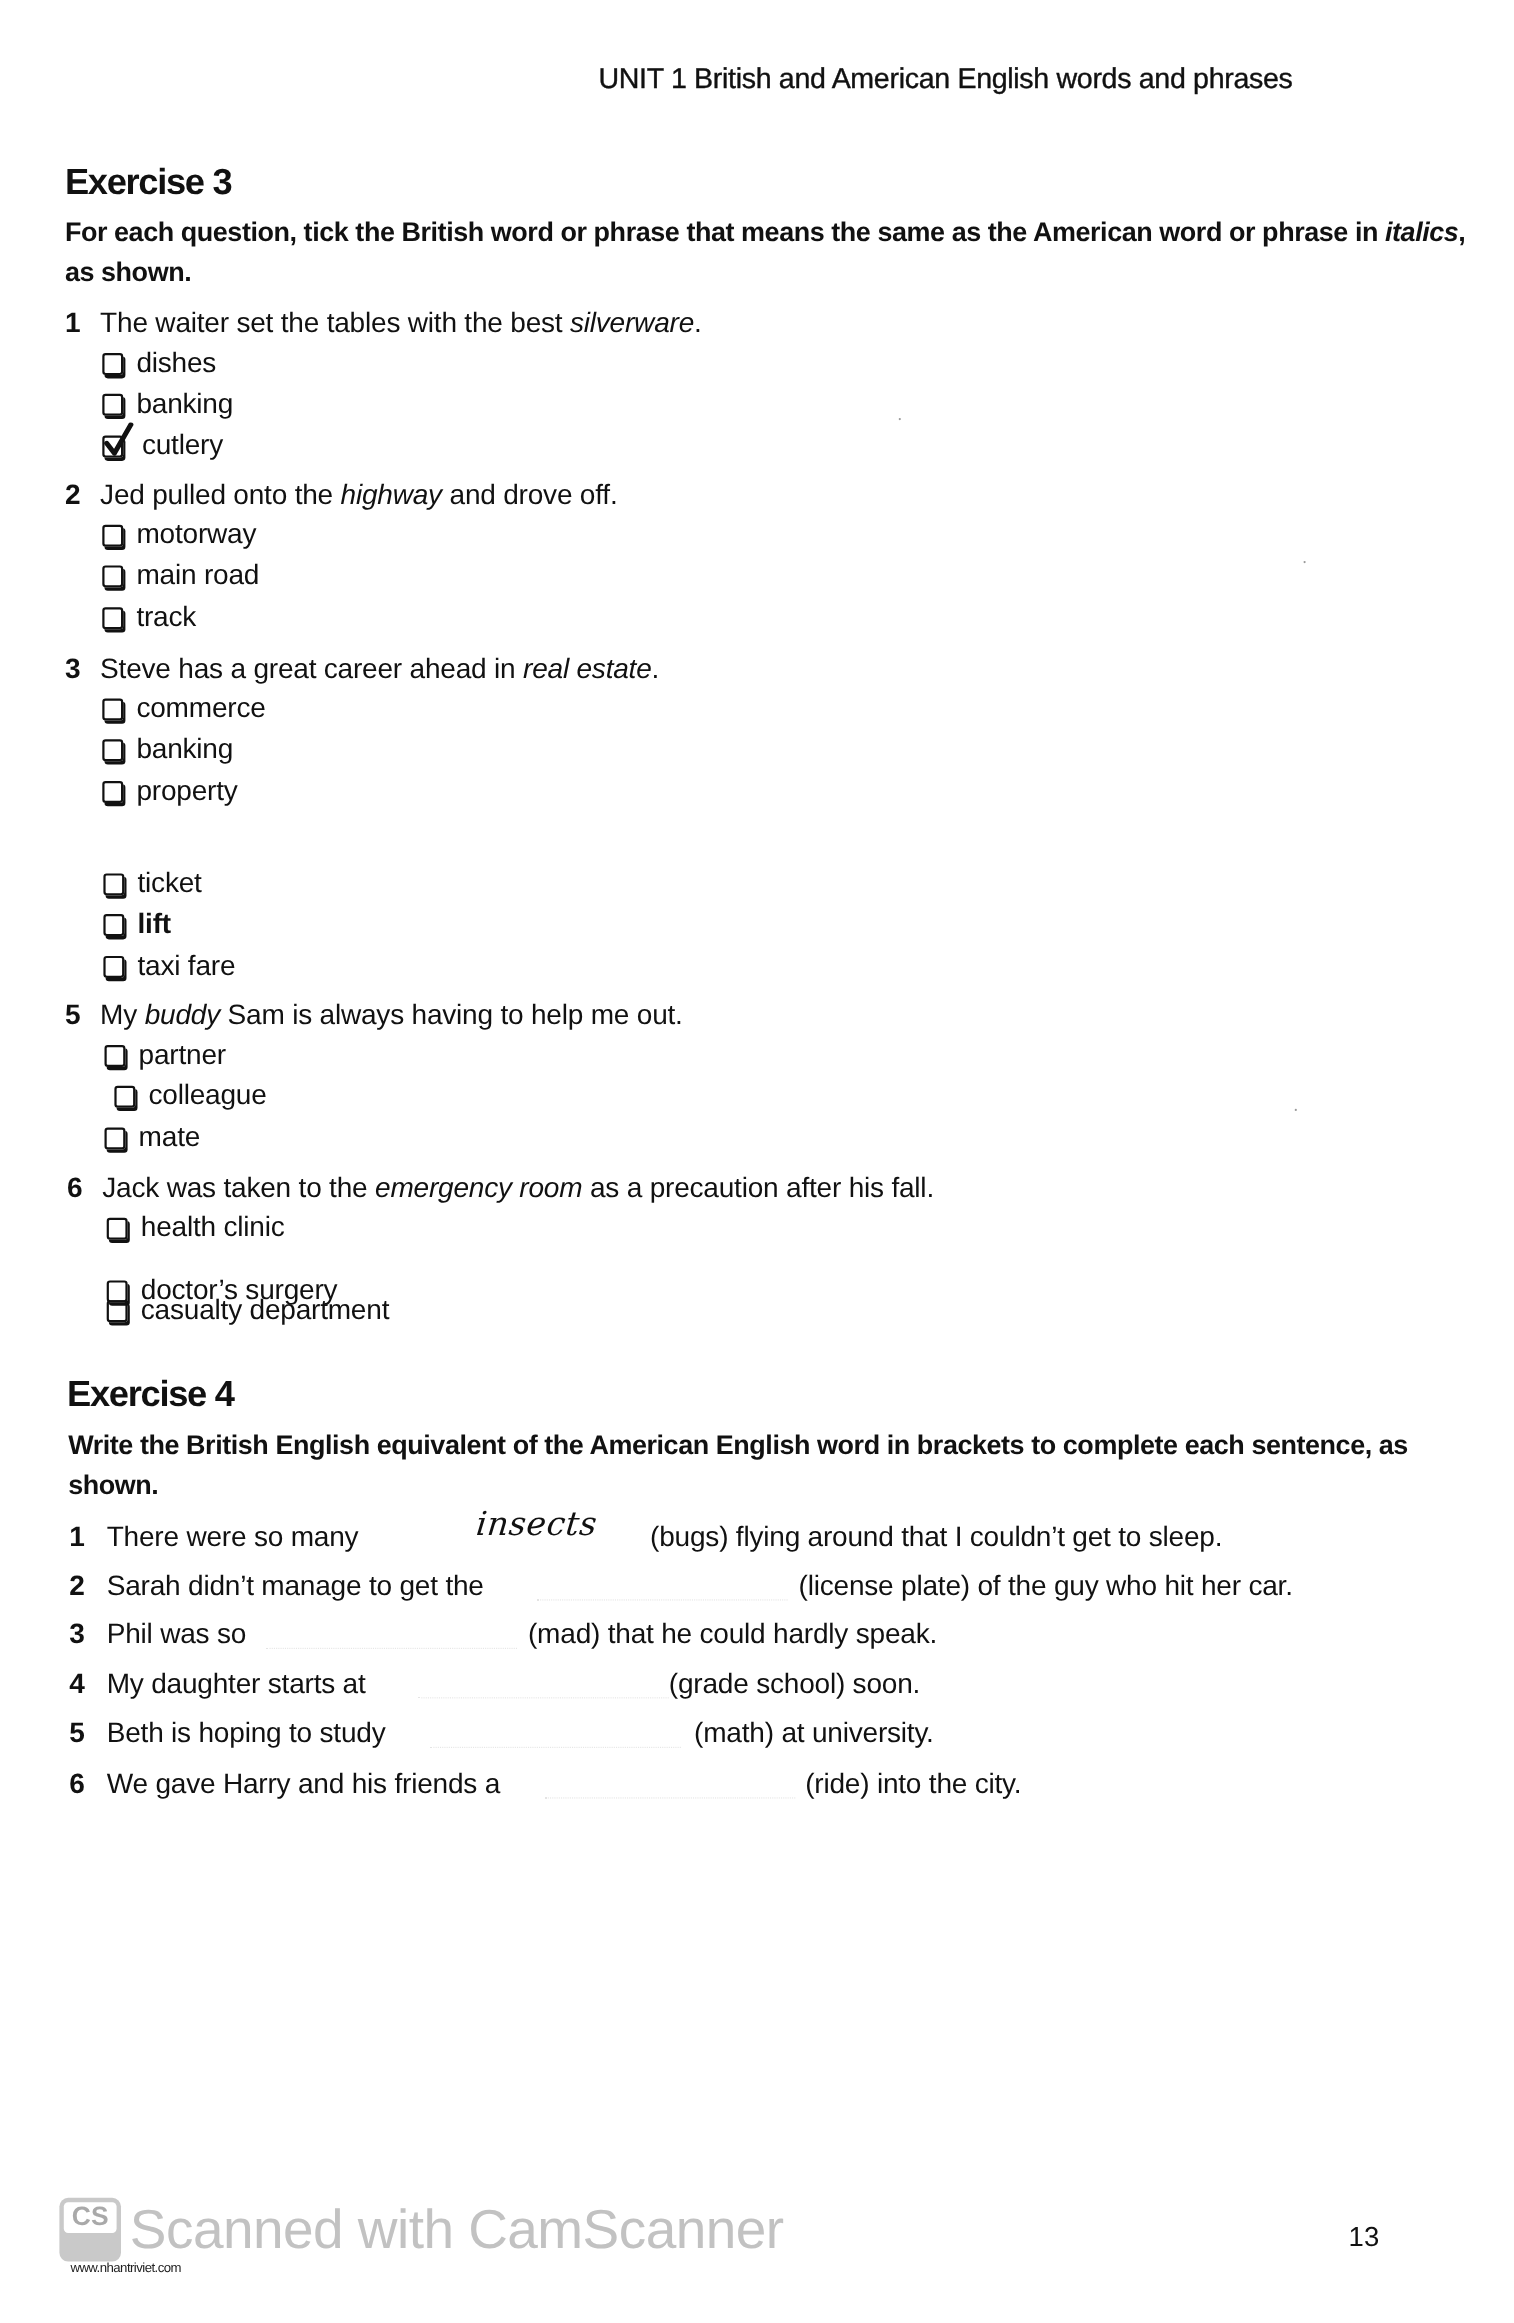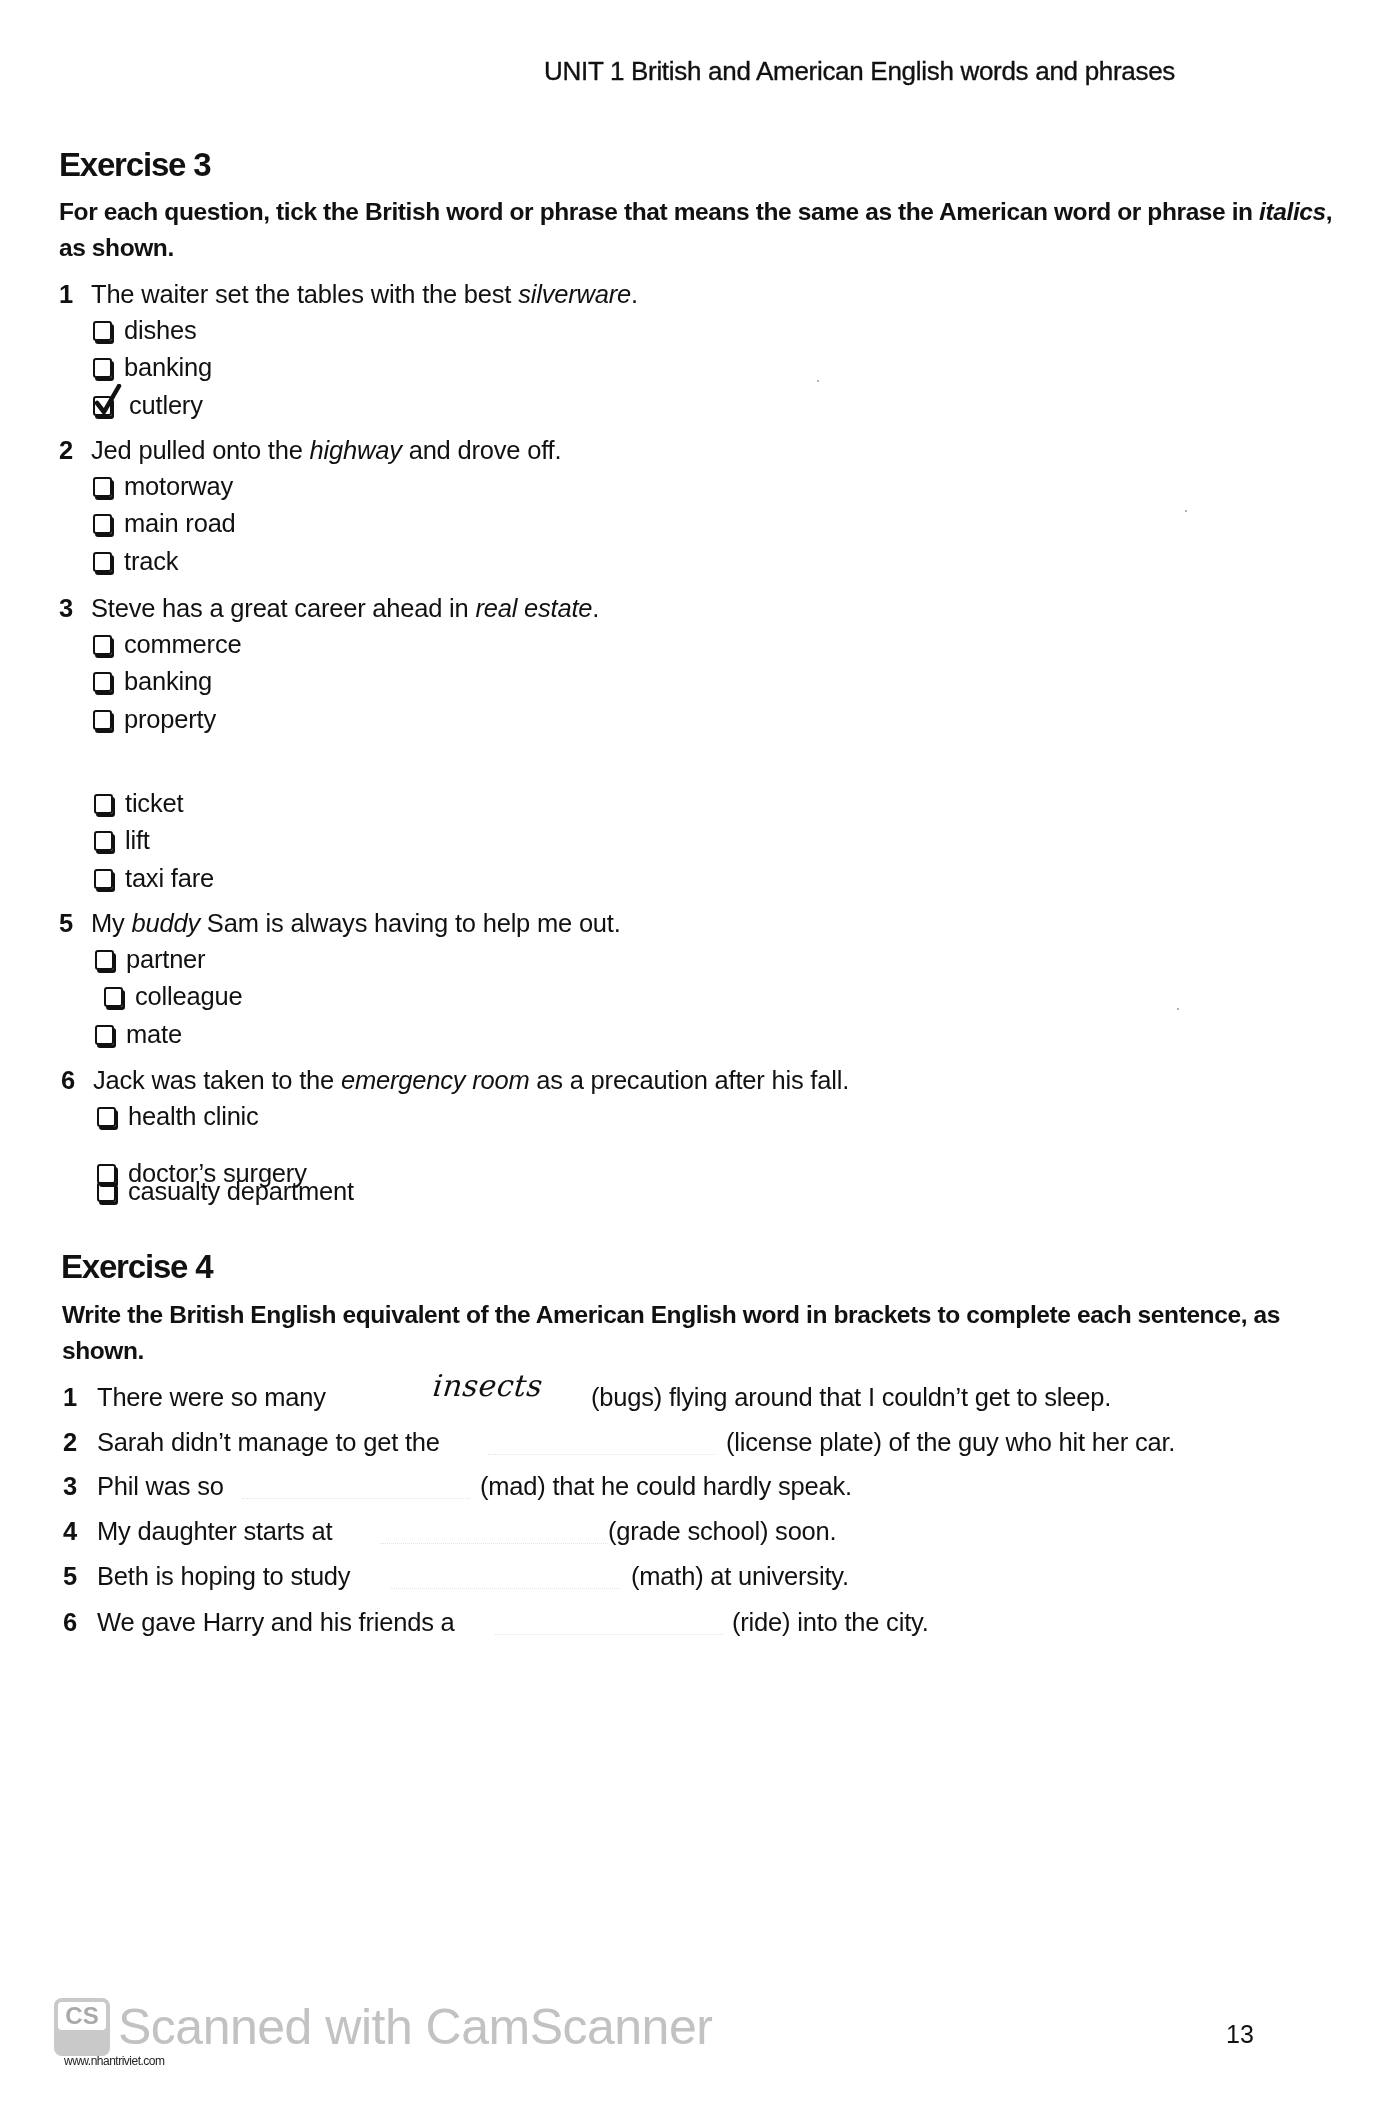--- a/index.html
+++ b/index.html
@@ -204,21 +204,21 @@
     </div>
   <div class="opt" style="left:93px; top:705px;">
       <span class="box"></span>
       <span>property</span>
     </div>
 
   <div class="opt" style="left:94px; top:789px;">
       <span class="box"></span>
       <span>ticket</span>
     </div>
-  <div class="opt" style="left:94px; top:826px;">
+  <div class="opt" style="left:94px; top:826px;font-weight:bold;">
       <span class="box"></span>
       <span>lift</span>
     </div>
   <div class="opt" style="left:94px; top:864px;">
       <span class="box"></span>
       <span>taxi fare</span>
     </div>
 
   <div class="q" style="left:59px; top:909px;">
     <span class="num">5</span><span>My </span><em>buddy</em><span> Sam is always having to help me out.</span>

